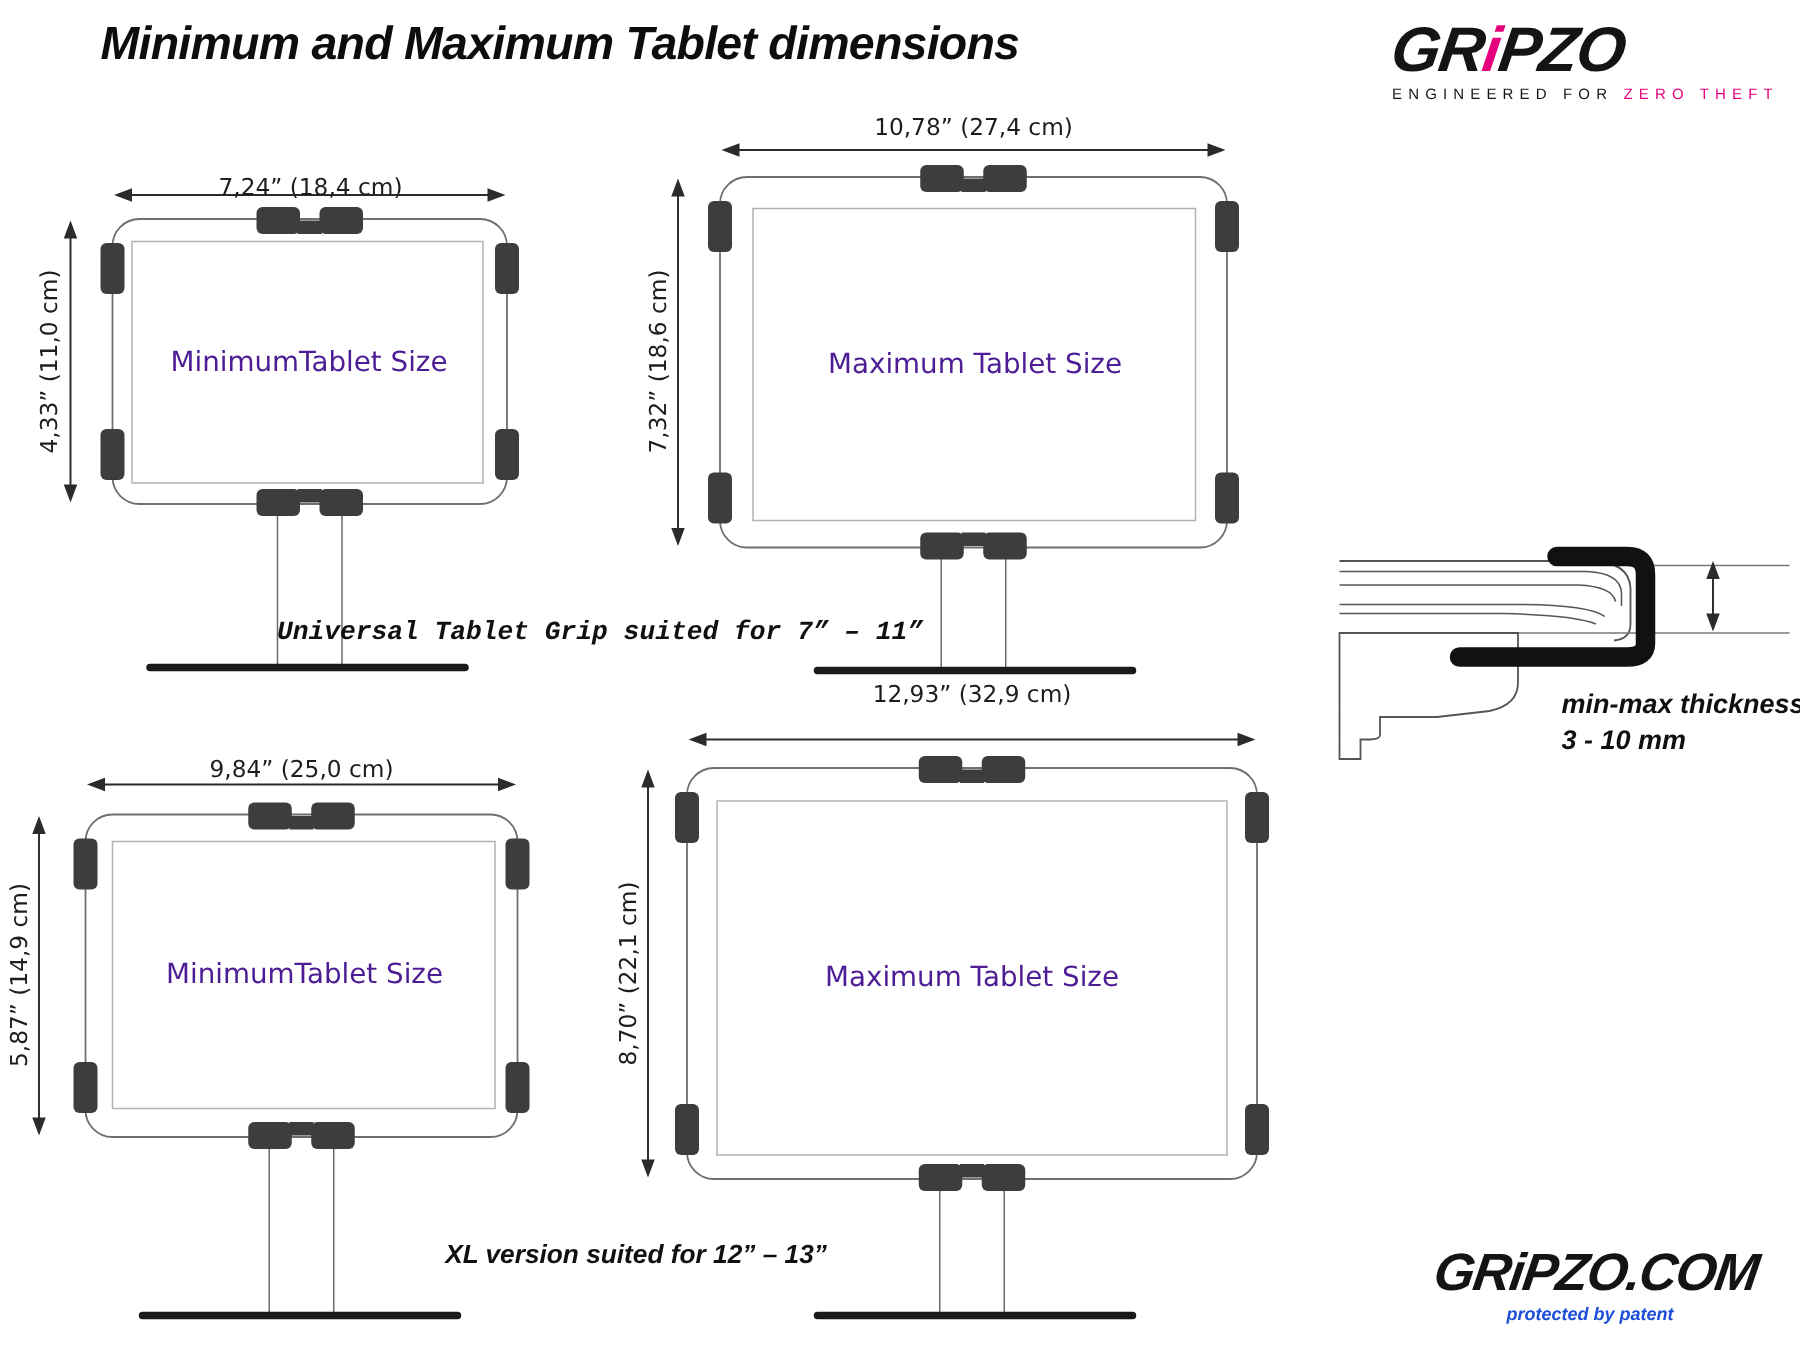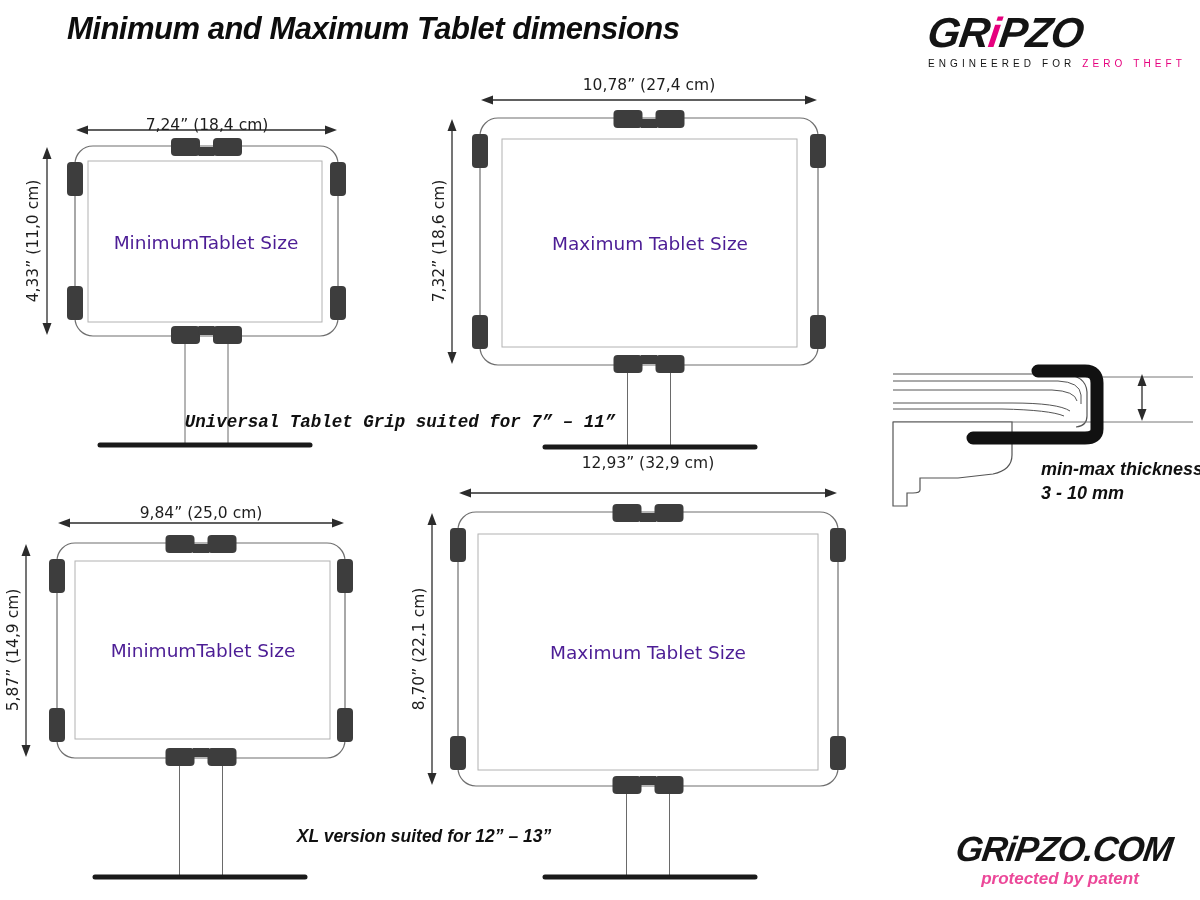--- a/index.html
+++ b/index.html
@@ -27,21 +27,21 @@
 
   .caption{position:absolute;transform:translate(-50%,0);font-size:17.5px;font-weight:bold;
            font-style:italic;color:#101010;white-space:nowrap;}
 
   .thicknote{position:absolute;left:1041px;top:457px;font-size:18px;font-weight:bold;
              font-style:italic;color:#101010;line-height:24px;white-space:nowrap;}
 
   .footer-site{position:absolute;left:1064px;top:829px;transform:translate(-50%,0) skewX(-8deg);
                font-size:35px;font-weight:bold;font-style:italic;letter-spacing:-1px;color:#141414;white-space:nowrap;}
   .footer-patent{position:absolute;left:1060px;top:869px;transform:translate(-50%,0);
-                 font-size:17px;font-weight:bold;font-style:italic;color:#ec4899;white-space:nowrap;}
+                 font-size:12px;font-weight:bold;font-style:italic;color:#1d4ed8;white-space:nowrap;}
 
   
   #t1w{left:207px;top:116px;} #t1h{left:33px;top:241px;}  #t1c{left:206px;top:242px;}
   #t2w{left:649px;top:76px;}  #t2h{left:439px;top:241px;} #t2c{left:650px;top:243px;}
   #t3w{left:201px;top:504px;} #t3h{left:13px;top:650px;}  #t3c{left:203px;top:650px;}
   #t4w{left:648px;top:454px;} #t4h{left:419px;top:649px;} #t4c{left:648px;top:652px;}
   #cap1{left:400px;top:412px;font-family:Liberation Mono, monospace;} #cap2{left:424px;top:826px;}
 </style>
 </head>
 <body>

